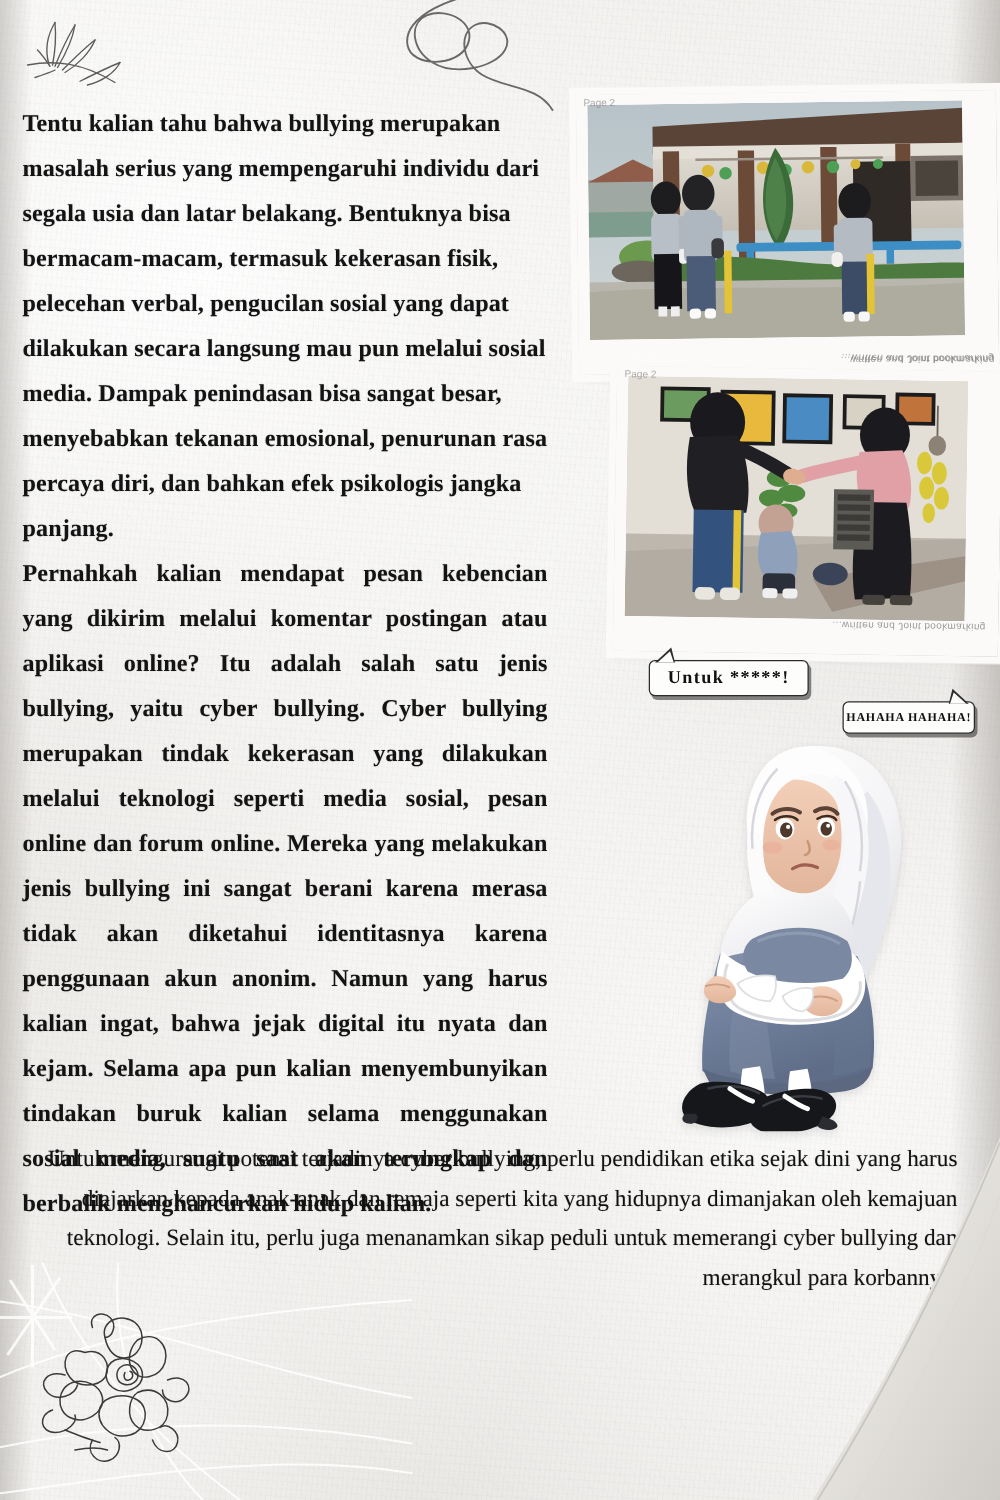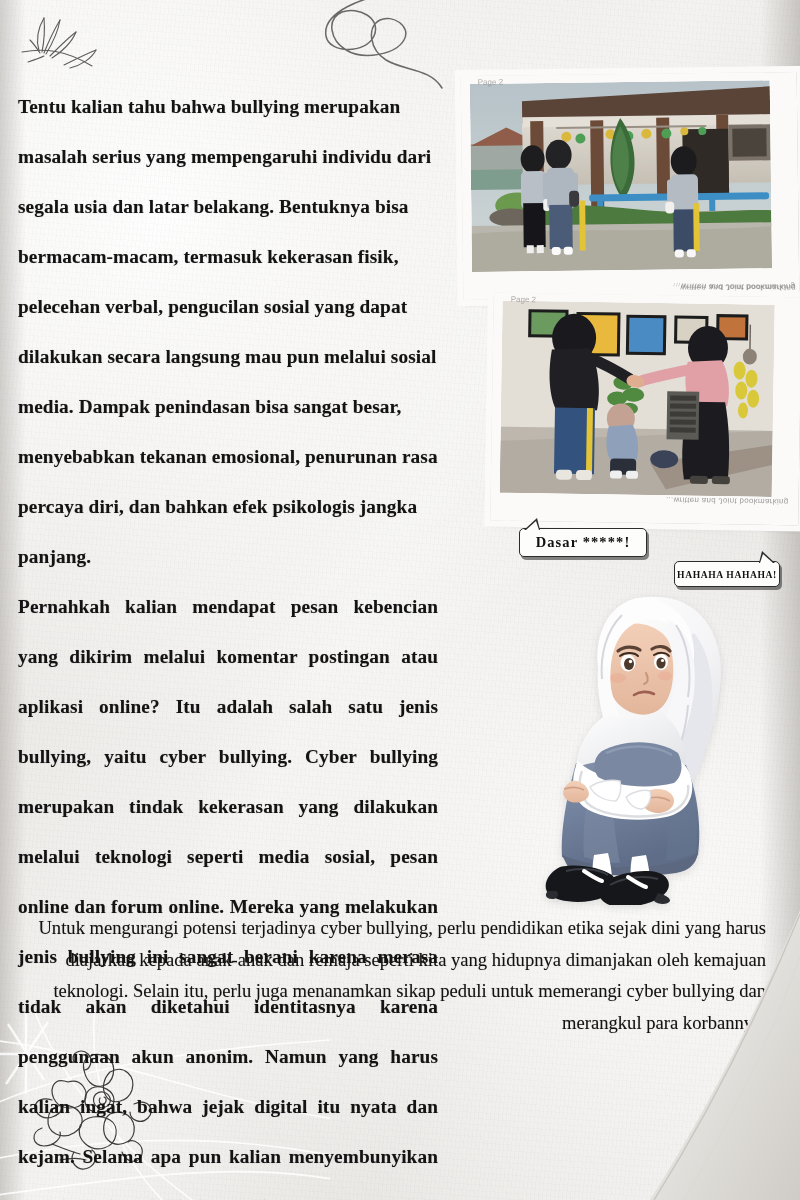--- a/index.html
+++ b/index.html
@@ -43,21 +43,21 @@
   .deco{position:absolute;pointer-events:none;}
   .deco-leaf{left:14px;top:10px;width:110px;height:70px;}
   .deco-loop{left:300px;top:-8px;width:150px;height:105px;}
   .deco-flower{left:22px;bottom:22px;width:170px;height:130px;}
   .deco-streaks{left:0;bottom:0;width:330px;height:190px;opacity:.9;}
 
   
   .col-left{position:absolute;left:18px;top:82px;width:420px;}
   p.body{
     margin:0;color:#131313;font-weight:700;
-    font-size:19.3px;line-height:50px;letter-spacing:.1px;
+    font-size:19.3px;line-height:36px;letter-spacing:.1px;
     text-shadow:0 0 1px rgba(0,0,0,.28);
   }
   p.p1{text-align:left;}
   p.p2{text-align:justify;}
   .bottom-text{position:absolute;left:18px;top:912px;width:748px;}
   p.p3{
     margin:0;color:#121212;font-weight:400;
     font-size:18.6px;line-height:31.5px;text-align:right;
     text-shadow:0 0 1px rgba(0,0,0,.26);
   }
@@ -73,21 +73,21 @@
   }
   .photo1{left:462px;top:74px;width:318px;height:206px;transform:rotate(-0.7deg);}
   .photo1 .shot{width:300px;height:188px;}
   .photo2{left:492px;top:295px;width:290px;height:210px;transform:rotate(0.9deg);}
   .photo2 .shot{width:272px;height:192px;}
   .wm{position:absolute;font-family:"Liberation Sans",sans-serif;font-size:8px;color:#7d7b79;
       transform:scaleX(-1) rotate(180deg);white-space:nowrap;opacity:.75;letter-spacing:.3px;}
   .wm1{right:4px;top:210px;}
   .wm2{right:6px;top:-14px;}
   .wm3{right:10px;top:200px;}
-  .pnum{position:absolute;left:17px;top:2px;font-family:"Liberation Sans",sans-serif;
+  .pnum{position:absolute;left:6px;top:2px;font-family:"Liberation Sans",sans-serif;
     font-size:8px;color:#8b8987;opacity:.7;}
 
   
   .bubble{position:absolute;background:#fdfdfc;border:1.6px solid #2c2c2c;border-radius:5px;
     box-shadow:2px 3px 0 rgba(40,40,40,.55);
     font-family:"Liberation Serif",serif;font-weight:700;color:#111;
     display:flex;align-items:center;justify-content:center;}
   .bubble .tail{position:absolute;width:0;height:0;}
   .b1{left:519px;top:528px;width:126px;height:27px;font-size:14.5px;letter-spacing:1.1px;}
   .b1 .tail{left:4px;top:-11px;border-left:13px solid transparent;border-right:3px solid transparent;
@@ -374,21 +374,21 @@
     </div>
     <div class="ragged"></div>
     <span class="pnum">Page 2</span>
     <span class="wm wm2">...written and Joint bookmarking</span>
     <span class="wm wm3">...written and Joint bookmarking</span>
   </div>
 
   <div class="bubble b1">
     <span class="tail"></span>
     <span class="tail2"></span>
-    <span>Dasar *****!</span>
+    <span>Untuk *****!</span>
   </div>
   <div class="bubble b2">
     <span class="tail"></span>
     <span class="tail2"></span>
     <span>HAHAHA HAHAHA!</span>
   </div>
 
   <div class="illus">
     <svg viewBox="0 0 292 330" width="292" height="330">
       <defs>

